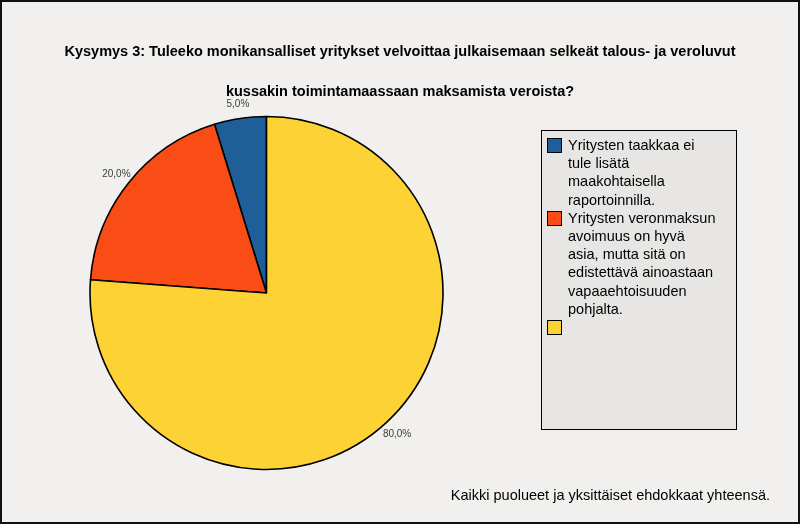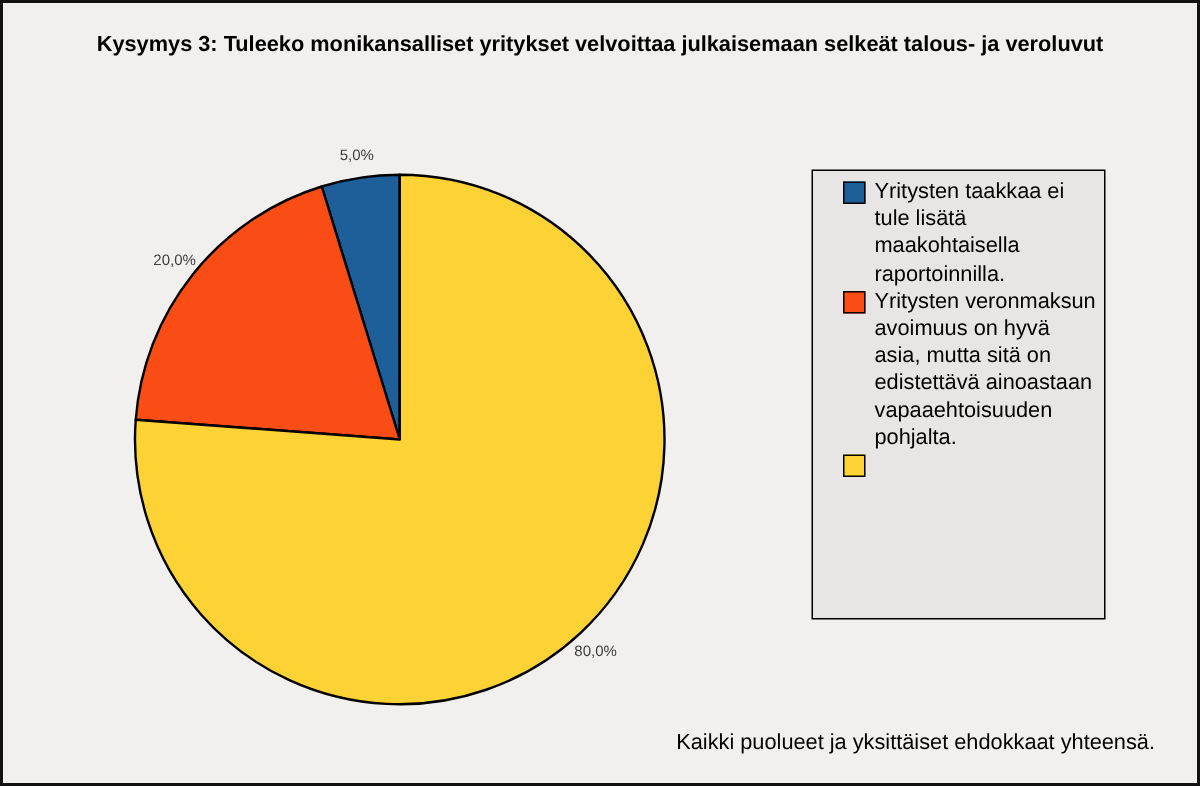--- a/index.html
+++ b/index.html
@@ -11,29 +11,29 @@
     background:#f1f0ee;
     font-family:"Liberation Sans", sans-serif;
     overflow:hidden;
   }
   .title{
     position:absolute;top:19px;left:0;width:100%;
     text-align:center;
     font-size:14.5px;font-weight:bold;color:#000000;
     line-height:19px;
   }
-  .title div{white-space:nowrap;}
+  .title div{white-space:nowrap;margin-top:21px;}
   svg.pie-svg{position:absolute;left:0;top:0;}
   .legend{
-    position:absolute;left:539px;top:111px;
+    position:absolute;left:539px;top:128px;
     width:196px;height:300px;
     box-sizing:border-box;
     border:1.5px solid #000000;
     background:#e7e6e4;
-    padding:5px 0 0 20px;
+    padding:5px 0 0 5px;
   }
   .legend-item{display:flex;align-items:flex-start;}
   .swatch{
     flex:0 0 auto;
     width:15px;height:15px;
     box-sizing:border-box;
     border:1.5px solid #000000;
     margin:2px 6px 0 0;
   }
   .legend-text{
@@ -45,20 +45,21 @@
     font-size:14.5px;color:#000000;text-align:center;
   }
 </style>
 </head>
 <body>
 
 <div class="canvas" style="background: rgb(241, 240, 238); border-color: rgb(17, 17, 17);">
 
   <div class="title">
     <div>Kysymys 3: Tuleeko monikansalliset yritykset velvoittaa julkaisemaan selkeät talous- ja veroluvut</div>
+    <div>kussakin toimintamaassaan maksamista veroista?</div>
   </div>
 
   <svg class="pie-svg" id="pie" width="800" height="524" viewBox="0 0 800 524">
       <path d="M 264.5 291 L 264.5 114.5 A 176.5 176.5 0 0 0 212.47571171647542 122.34139977874617 Z" fill="#1e5f99" stroke="#000000" stroke-width="1.6" stroke-linejoin="round"></path>
       <text x="235.8838848941745" y="104.64448136477532" text-anchor="middle" font-size="10" fill="#3c3c3c">5,0%</text>
       <path d="M 264.5 291 L 212.47571171647542 122.34139977874617 A 176.5 176.5 0 0 0 88.49352979752172 277.8101384819961 Z" fill="#f94d15" stroke="#000000" stroke-width="1.6" stroke-linejoin="round"></path>
       <text x="114.38835536613828" y="174.78995804312314" text-anchor="middle" font-size="10" fill="#3c3c3c">20,0%</text>
       <path d="M 264.5 291 L 88.49352979752172 277.8101384819961 A 176.5 176.5 0 1 0 264.50000000000006 114.5 Z" fill="#fdd234" stroke="#000000" stroke-width="1.6" stroke-linejoin="round"></path>
       <text x="395.0931656520165" y="435.24595939132666" text-anchor="middle" font-size="10" fill="#3c3c3c">80,0%</text>
     </svg>

